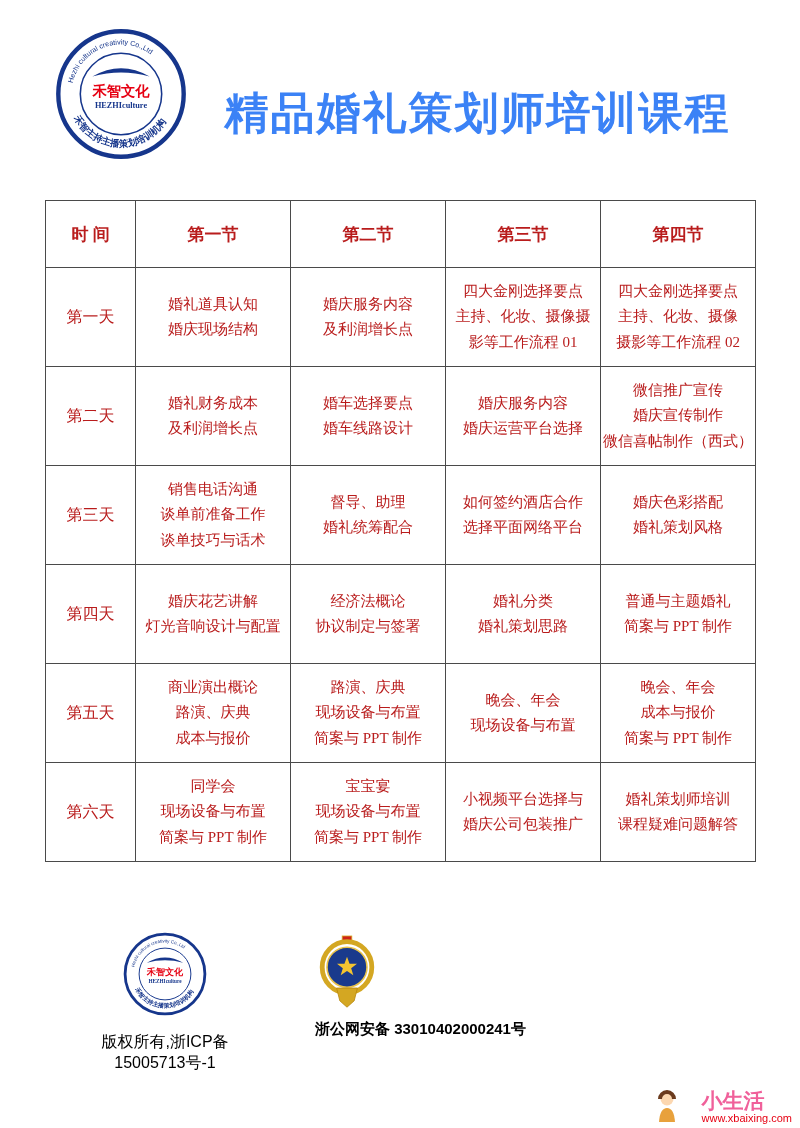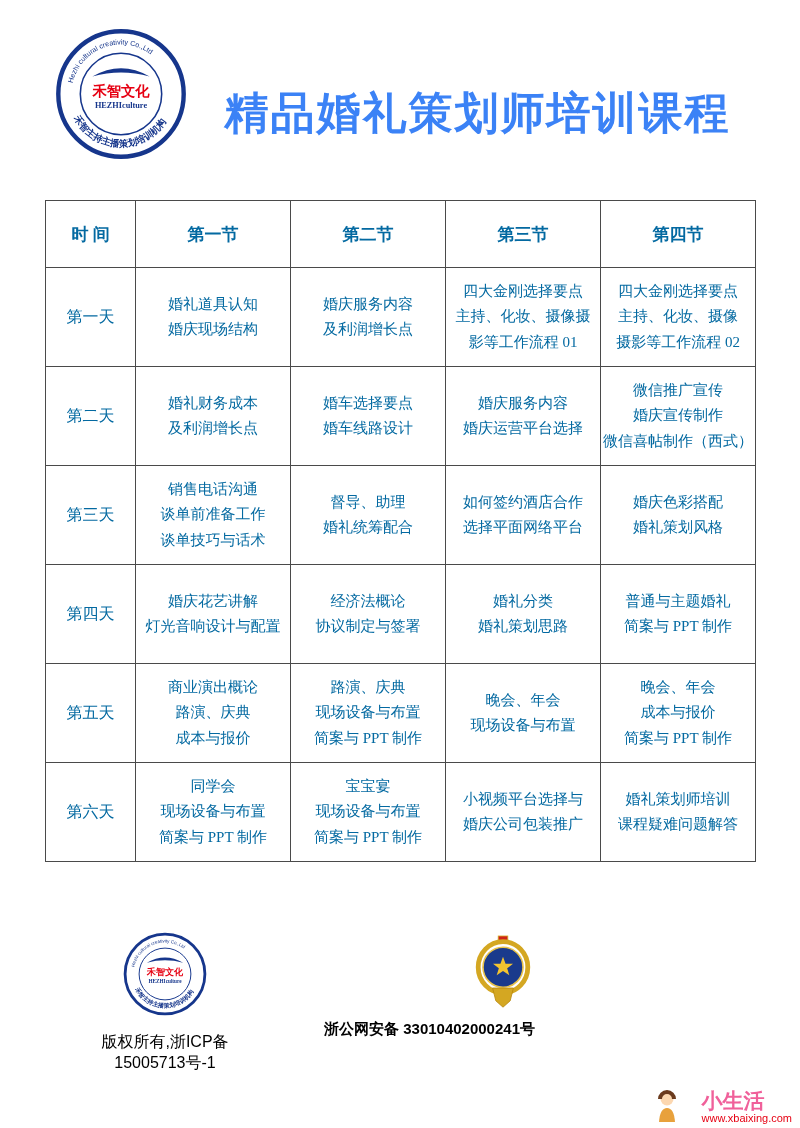--- a/index.html
+++ b/index.html
@@ -37,21 +37,21 @@
     position: absolute;
     left: 45px; top: 200px;
     width: 710px;
     border-collapse: collapse;
     table-layout: fixed;
   }
   .course-table th, .course-table td {
     border: 1px solid #4a4a4a;
     text-align: center;
     vertical-align: middle;
-    color: #0369a1;
+    color: #b91c1c;
   }
   .course-table th {
     height: 64px;
     font-size: 17px;
     font-weight: bold;
   }
   .course-table td {
     height: 96px;
     font-size: 15px;
     line-height: 1.7;
@@ -71,21 +71,21 @@
     margin-top: 12px;
     font-family: "Liberation Sans", sans-serif;
     font-size: 16px;
     color: #000000;
   }
 
   .footer-center {
     position: absolute;
     left: 315px; top: 934px;
     width: 220px;
-    text-align: right;
+    text-align: left;
   }
   .police-badge { width: 64px; height: 76px; }
   .police-text {
     margin-top: 6px;
     font-family: "Liberation Sans", sans-serif;
     font-size: 15px;
     font-weight: bold;
     color: #000000;
     white-space: nowrap;
   }

